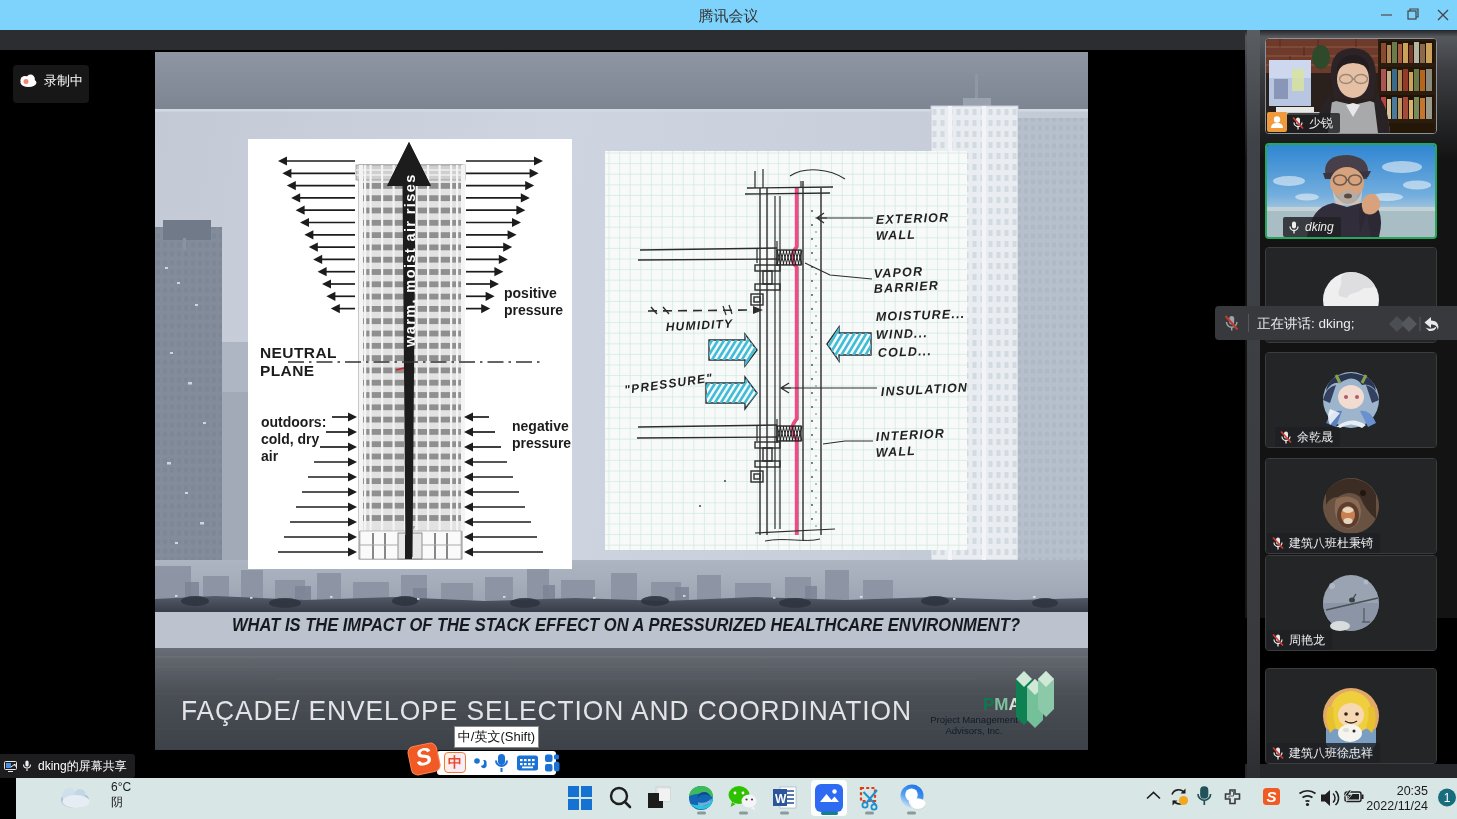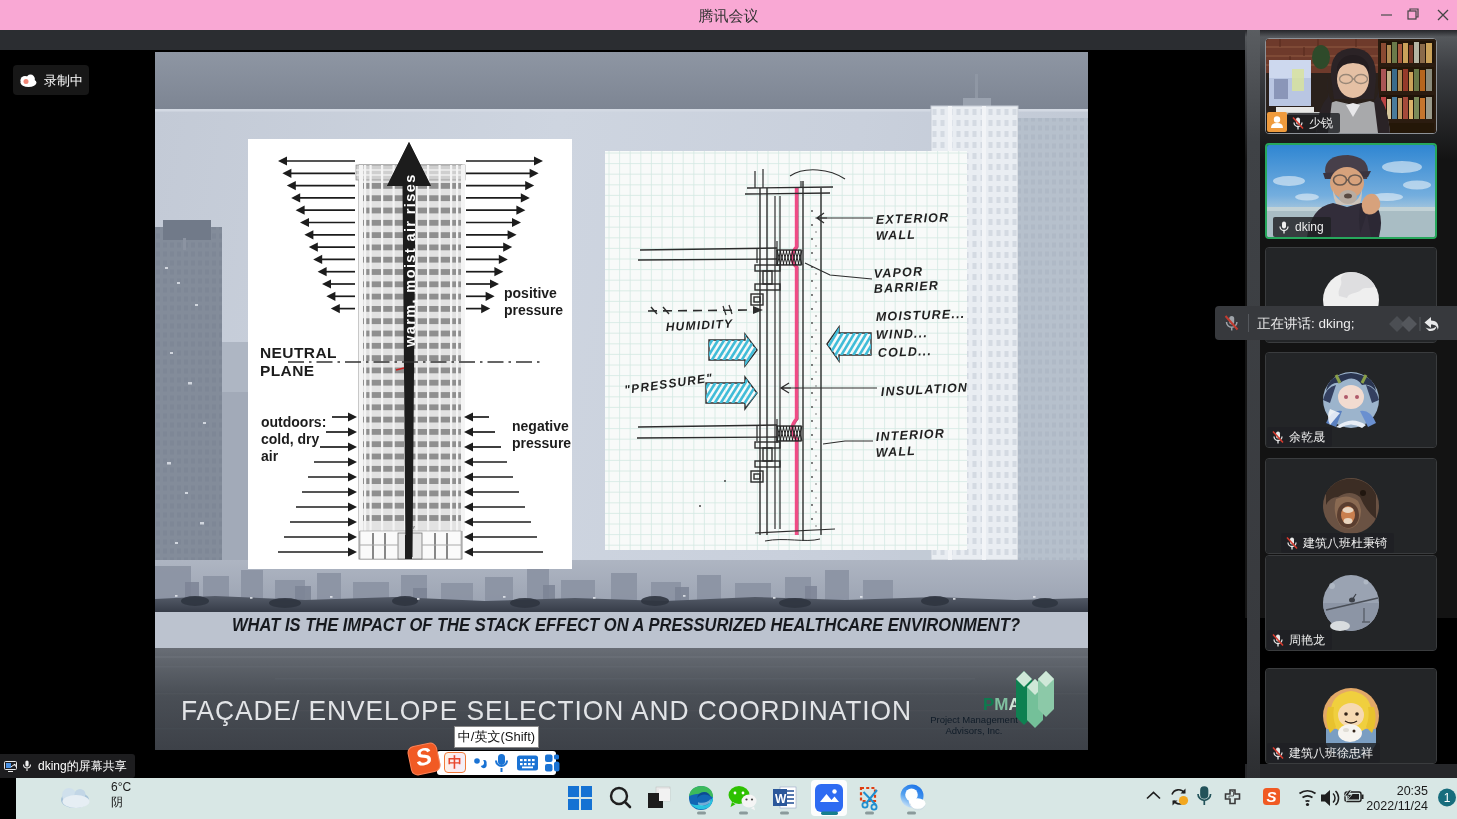--- a/index.html
+++ b/index.html
@@ -1,21 +1,21 @@
 <!DOCTYPE html>
 <html><head>
 <meta charset="utf-8">
 <style>
   * { margin:0; padding:0; box-sizing:border-box; }
   html,body { width:1457px; height:819px; overflow:hidden; background:#000; font-family:"Liberation Sans",sans-serif; }
   .abs { position:absolute; }
   #root { position:relative; width:1457px; height:819px; overflow:hidden; }
 
   
-  #titlebar { left:0; top:0; width:1457px; height:30px; background:#f9a8d4; }
+  #titlebar { left:0; top:0; width:1457px; height:30px; background:#7dd3fc; }
   #titletext { left:0; top:7px; width:1457px; text-align:center; font-size:15px; color:#333; }
 
   
   #toolbar { left:0; top:30px; width:1457px; height:20px; background:#2b2d31; }
 
   
   #stage { left:0; top:50px; width:1245px; height:728px; background:#000; overflow:hidden; }
 
   
   #slide { left:155px; top:2px; width:933px; height:698px; background:#ccd3de; overflow:hidden; }
@@ -30,21 +30,21 @@
   #sidebar { left:1245px; top:30px; width:212px; height:588px; background:#131313; }
   #sbgrad { left:0; top:0; width:212px; height:130px; background:linear-gradient(#26262a 0px,#55585c 7px,#3c3e42 40px,rgba(19,19,19,0) 100%); }
   #sbscroll { left:2px; top:0; width:13px; height:748px; background:linear-gradient(#5a5d61,#3f4246 15%,#37393d 90%,#2c2e31); }
   .tile { left:20px; width:172px; height:96px; background:#1e2022; border:1px solid #3a3c3e; border-radius:4px; overflow:hidden; }
   .label { position:absolute; left:0px; bottom:0px; height:20px; background:rgba(30,32,35,.82); color:#eee; font-size:12px; display:flex; align-items:center; padding:0 7px 0 4px; border-radius:2px; white-space:nowrap; }
 
   
   #taskbar { left:16px; top:778px; width:1457px; height:41px; background:#d8e7e5; }
 
   
-  #recbadge { left:13px; top:15px; width:76px; height:30px; background:#171717; border-radius:4px; color:#fff; font-size:13px; }
+  #recbadge { left:13px; top:15px; width:76px; height:38px; background:#171717; border-radius:4px; color:#fff; font-size:13px; }
   
   #sharebar { left:0; top:704px; height:24px; background:#1d1d1f; color:#fff; font-size:12px; display:flex; align-items:center; padding:0 8px 0 4px; border-radius:0 3px 3px 0; }
 
   
   #toast { left:1215px; top:306px; width:273px; height:34px; background:#37393d; border-radius:4px; }
 
   
   #imetip { left:446px; top:726px; width:85px; height:22px; background:#fff; border:1px solid #888; font-size:13px; color:#111; text-align:center; line-height:20px;margin-left:8px; }
 
   
@@ -838,21 +838,21 @@
           <line x1="79" y1="35" x2="82" y2="35"></line>
         </g>
         <path d="M66 45 Q70 58 82 58 Q92 58 95 44 Q95 56 92 60 L70 60 Q66 54 66 45 Z" fill="#cdc3b9"></path>
         <ellipse cx="81" cy="52" rx="9" ry="7" fill="#b8aca2"></ellipse>
         <ellipse cx="81" cy="51" rx="4" ry="2.5" fill="#5a4a42"></ellipse>
         <path d="M40 92 Q44 62 66 58 L80 62 L94 58 Q104 60 108 66 L112 92 Z" fill="#322d3a"></path>
         <path d="M94 58 Q108 56 112 66 Q116 76 112 92 L94 92 Q90 72 94 58 Z" fill="#2c2834"></path>
         <path d="M96 66 Q92 56 100 50 Q108 46 112 54 Q116 62 108 68 Q100 72 96 66 Z" fill="#d7a27c"></path>
         <path d="M100 68 L104 92 L92 92 Z" fill="#322d3a"></path>
       </svg>
-      <div class="label" style="left:6px;">
+      <div class="label" style="left:16px;font-style:italic;">
         <svg width="14" height="15" viewBox="0 0 14 15" style="margin-right:4px">
           <rect x="5" y="1.5" width="4" height="7" rx="2" fill="#f0f0f0"></rect>
           <path d="M3 6.5 a4 4 0 0 0 8 0" fill="none" stroke="#f0f0f0" stroke-width="1.3"></path>
           <line x1="7" y1="11" x2="7" y2="13.5" stroke="#f0f0f0" stroke-width="1.3"></line>
         </svg>dking
       </div>
     </div>
     <div class="abs tile" style="top:217px;">
       <svg width="170" height="94" viewBox="0 0 170 94">
         <rect width="170" height="94" fill="#232527"></rect>
@@ -870,42 +870,42 @@
         <path d="M113 47 Q110 34 100 32 L106 50 Z" fill="#344060"></path>
         <ellipse cx="85" cy="44" rx="13" ry="12" fill="#f2dbd0"></ellipse>
         <circle cx="80" cy="44" r="2" fill="#b05a6a"></circle>
         <circle cx="91" cy="44" r="2" fill="#b05a6a"></circle>
         <path d="M60 70 Q66 56 76 58 L70 74 Z" fill="#5a80c0"></path>
         <path d="M110 70 Q104 56 94 58 L102 74 Z" fill="#6a90d0"></path>
         <path d="M70 74 Q85 62 100 72 L96 75 Q85 68 74 75 Z" fill="#e8eef6"></path>
         <path d="M74 30 L70 22 M96 30 L100 22" stroke="#8aa04a" stroke-width="3"></path>
         <path d="M64 56 Q60 64 64 72 L74 60 Z" fill="#fff" opacity="0.8"></path>
       </svg>
-      <div class="label" style="left:1px;justify-content:center;">
+      <div class="label" style="left:9px;justify-content:center;">
         <svg width="14" height="15" viewBox="0 0 14 15" style="margin-right:4px">
           <rect x="5" y="1.5" width="4" height="7" rx="2" fill="#e8e8e8"></rect>
           <path d="M3 6.5 a4 4 0 0 0 8 0" fill="none" stroke="#e8e8e8" stroke-width="1.3"></path>
           <line x1="7" y1="11" x2="7" y2="13.5" stroke="#e8e8e8" stroke-width="1.3"></line>
           <line x1="2" y1="1.5" x2="12" y2="12.5" stroke="#d63b2f" stroke-width="1.6"></line>
         </svg>余乾晟
       </div>
     </div>
     <div class="abs tile" style="top:428px;">
       <svg width="170" height="94" viewBox="0 0 170 94">
         <rect width="170" height="94" fill="#232527"></rect>
         <circle cx="85" cy="47" r="28" fill="#6a5243"></circle>
         <path d="M60 34 Q70 18 88 20 Q104 22 110 36 L110 60 Q100 52 94 38 Q84 30 72 38 Q64 38 60 46 Z" fill="#3c2d24"></path>
         <path d="M70 40 Q82 34 92 42 Q98 52 92 64 Q84 74 74 66 Q66 54 70 40 Z" fill="#8a6a52"></path>
         <ellipse cx="82" cy="56" rx="11" ry="13" fill="#5a3e30"></ellipse>
         <ellipse cx="82" cy="56" rx="7" ry="9" fill="#c97f4e"></ellipse>
         <ellipse cx="82" cy="51" rx="5.5" ry="3" fill="#e8d5c0"></ellipse>
         <ellipse cx="82" cy="62" rx="4.5" ry="3" fill="#e8d5c0"></ellipse>
         <circle cx="97" cy="34" r="3" fill="#20160f"></circle>
       </svg>
-      <div class="label" style="left:15px;">
+      <div class="label" style="left:1px;">
         <svg width="14" height="15" viewBox="0 0 14 15" style="margin-right:4px">
           <rect x="5" y="1.5" width="4" height="7" rx="2" fill="#e8e8e8"></rect>
           <path d="M3 6.5 a4 4 0 0 0 8 0" fill="none" stroke="#e8e8e8" stroke-width="1.3"></path>
           <line x1="7" y1="11" x2="7" y2="13.5" stroke="#e8e8e8" stroke-width="1.3"></line>
           <line x1="2" y1="1.5" x2="12" y2="12.5" stroke="#d63b2f" stroke-width="1.6"></line>
         </svg>建筑八班杜秉锜
       </div>
     </div>
     <div class="abs tile" style="top:525px;">
       <svg width="170" height="94" viewBox="0 0 170 94">

